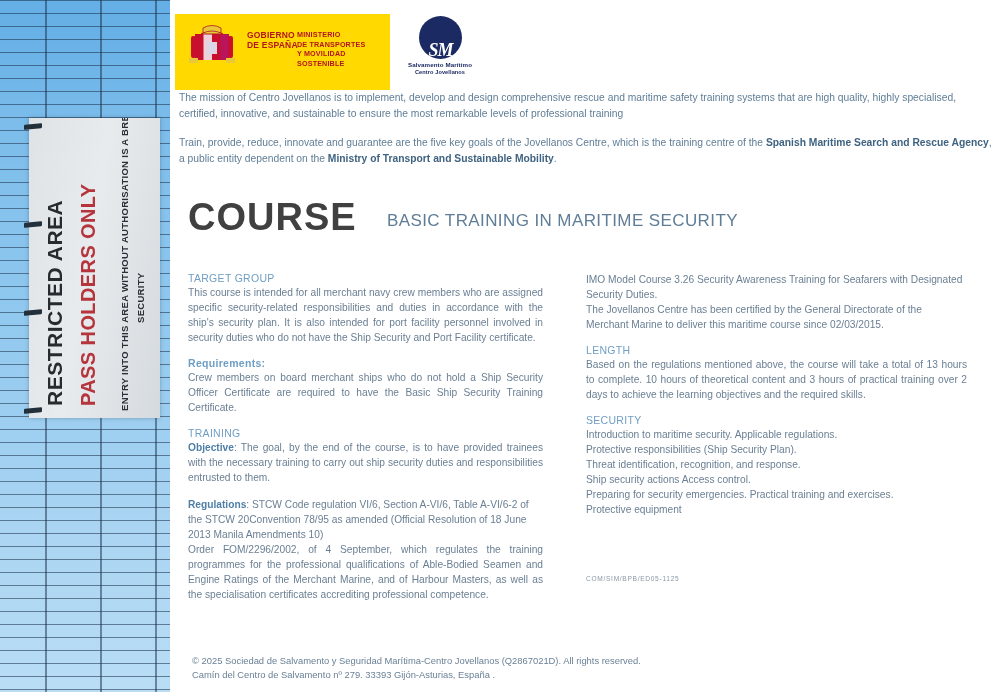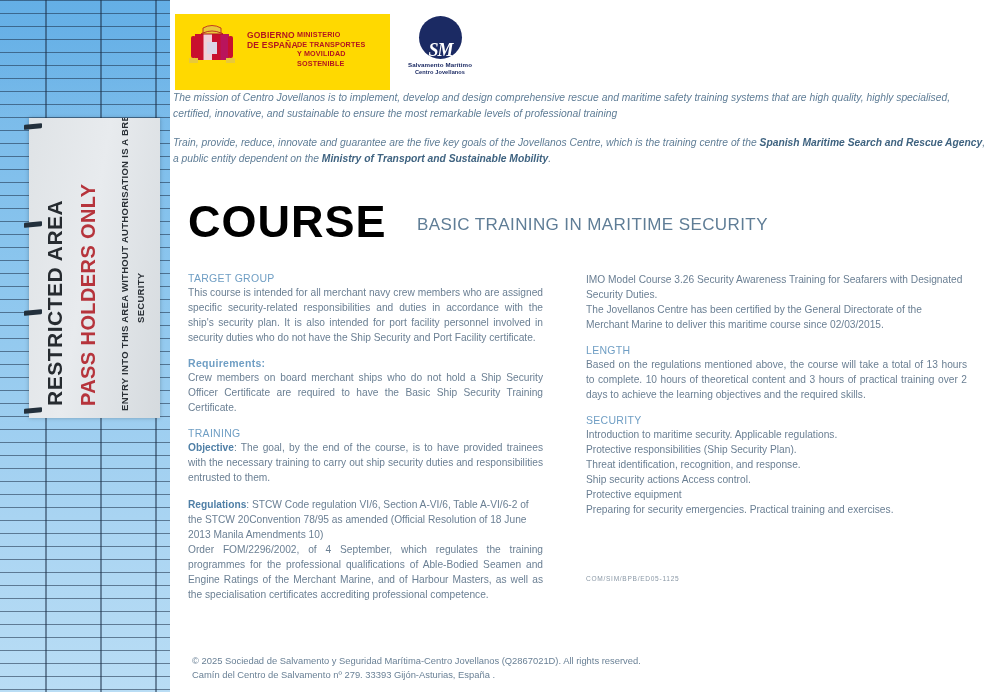--- a/index.html
+++ b/index.html
@@ -140,35 +140,35 @@
   #sasemar .t1 {
     position: absolute; left: 0; top: 45px; width: 74px; text-align: center;
     color: #1b2a63; font-size: 6.2px; font-weight: bold; letter-spacing: .1px;
   }
   #sasemar .t2 {
     position: absolute; left: 0; top: 53px; width: 74px; text-align: center;
     color: #1b2a63; font-size: 5.6px; font-weight: bold; letter-spacing: .1px;
   }
 
   
-  #mission { position: absolute; left: 3px; top: 90px; width: 818px; font-style: italic; }
+  #mission { position: absolute; left: 9px; top: 90px; width: 818px; }
   #mission p {
     margin: 0 0 14px 0;
     font-size: 10.3px; line-height: 15.5px;
     color: #5f7d96;
     text-align: left;
   }
   #mission b { font-weight: bold; color: #3f6380; }
 
   
   #course-row { position: absolute; left: 18px; top: 196px; }
   #course-word {
     display: inline-block;
-    font-size: 45px; font-weight: bold; letter-spacing: 1px;
-    color: #000000; vertical-align: middle;
+    font-size: 38px; font-weight: bold; letter-spacing: 1px;
+    color: #404040; vertical-align: middle;
   }
   #course-name {
     display: inline-block;
     margin-left: 26px;
     font-size: 17px; letter-spacing: .4px;
     color: #5f7d96; vertical-align: middle;
     position: relative; top: 3px;
   }
 
   
@@ -294,22 +294,22 @@
 
       <div class="sec-head">LENGTH</div>
       <p class="body">Based on the regulations mentioned above, the course will take a total of 13 hours to complete. 10 hours of theoretical content and 3 hours of practical training over 2 days to achieve the learning objectives and the required skills.</p>
 
       <div class="sec-head">SECURITY</div>
       <div>
         <p class="prog-line">Introduction to maritime security. Applicable regulations.</p>
         <p class="prog-line">Protective responsibilities (Ship Security Plan).</p>
         <p class="prog-line">Threat identification, recognition, and response.</p>
         <p class="prog-line">Ship security actions Access control.</p>
+        <p class="prog-line">Preparing for security emergencies. Practical training and exercises.</p>
         <p class="prog-line">Protective equipment</p>
-        <p class="prog-line">Preparing for security emergencies. Practical training and exercises.</p>
       </div>
     </div>
 
     <div id="refcode">COM/SIM/BPB/ED05-1125</div>
   </div>
 
   <div id="footer">
     <div>© 2025 Sociedad de Salvamento y Seguridad Marítima-Centro Jovellanos (Q2867021D). All rights reserved.</div>
     <div>Camín del Centro de Salvamento nº 279. 33393 Gijón-Asturias, España .</div>
   </div>

